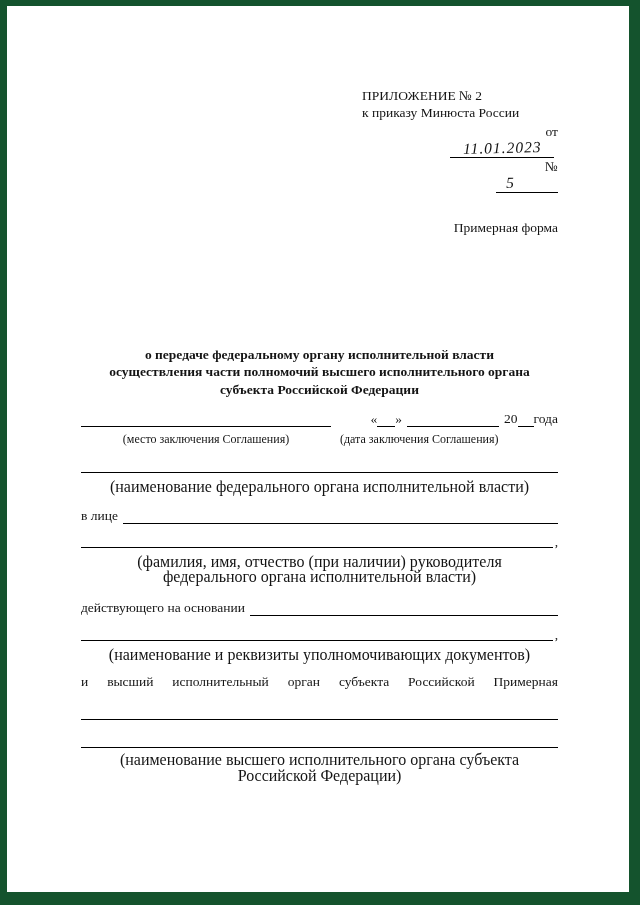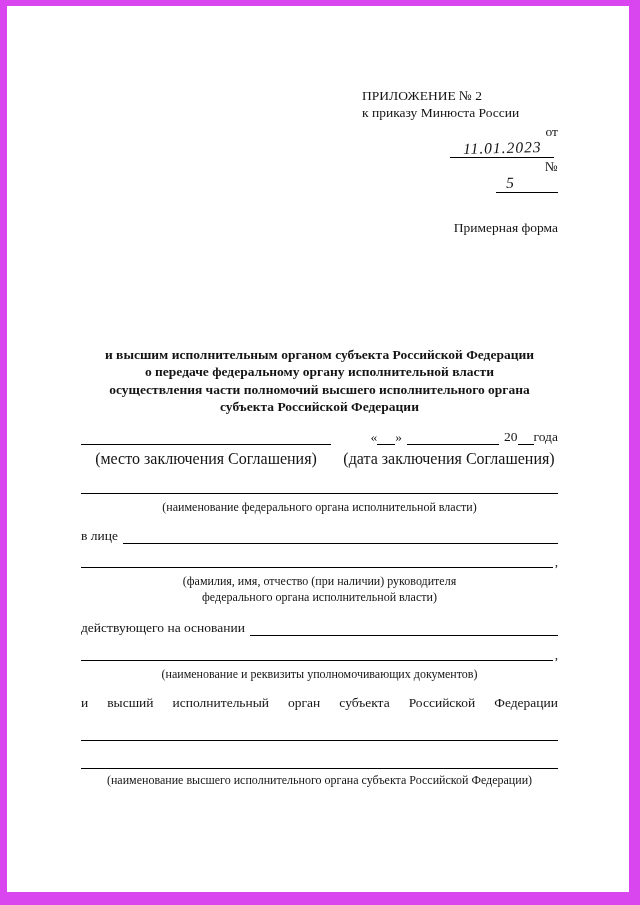--- a/index.html
+++ b/index.html
@@ -1,19 +1,19 @@
 <!DOCTYPE html>
 <html><head>
 <meta charset="utf-8">
 <style>
   * { margin:0; padding:0; box-sizing:border-box; }
   html,body { width:640px; height:905px; }
   body { font-family:"Liberation Serif","DejaVu Serif",serif; background:#222; }
 
-  .scan-frame { position:relative; width:640px; height:905px; background:#d946ef; }
+  .scan-frame { position:relative; width:640px; height:905px; background:#14532d; }
   .page {
     position:absolute; left:7px; top:6px; right:11px; bottom:13px;
     background:#fff; color:#141414; font-size:13.5px; overflow:hidden;
   }
   .content { padding:0 71px 0 74px; }
 
   
   .header-block { margin-left:auto; width:218px; margin-top:81px; line-height:17px; }
   .header-block .indent { padding-left:22px; white-space:nowrap; }
   .date-row { display:flex; align-items:flex-end; margin-top:2px; white-space:nowrap;flex-direction:column; }
@@ -32,34 +32,34 @@
   .title-block { text-align:center; font-weight:bold; margin-top:110px; line-height:17.4px; }
 
   
   .place-date-row { display:flex; justify-content:space-between; align-items:flex-end; margin-top:13px; }
   .place-blank { width:250px; border-bottom:1px solid #000; height:16px; }
   .date-part { display:flex; align-items:flex-end; white-space:nowrap; }
   .blank-s { width:18px; height:14px; }
   .blank-m { width:92px; height:14px; margin:0 5px; }
   .blank-xs { width:16px; height:14px; }
 
-  .captions-row { display:flex; justify-content:space-between; font-size:16px; margin-top:5px; }
+  .captions-row { display:flex; justify-content:space-between; font-size:12px; margin-top:5px; }
   .cap-left { width:250px; text-align:center; }
-  .cap-right { width:218px; text-align:center; }
+  .cap-right { width:218px; }
 
   
   .field-row { display:flex; align-items:flex-end; }
   .field-row .row-label { white-space:nowrap; padding-right:5px; }
   .field-row .row-line { flex:1; border-bottom:1px solid #000; height:17px; }
 
   .full-line-row { display:flex; align-items:flex-end; }
   .full-line { flex:1; border-bottom:1px solid #000; height:18px; }
   .trail-comma { padding-left:2px; line-height:12px; }
 
-  .caption { font-size:12px; text-align:center; line-height:15.5px; }
+  .caption { font-size:16px; text-align:center; line-height:15.5px; }
 
   .justified { text-align:justify; text-align-last:justify; }
 
   .mt32 { margin-top:32px; }
   .mt14 { margin-top:14px; }
   .mt12 { margin-top:12px; }
   .mt10 { margin-top:10px; }
   .mt8  { margin-top:8px; }
   .mt7  { margin-top:7px; }
   .mt6  { margin-top:6px; }
@@ -79,21 +79,20 @@
           <span>от</span>
           <span class="hand-wrap date-wrap"><span class="hand">11.01.2023</span></span>
           <span>№</span>
           <span class="hand-wrap num-wrap"><span class="hand">5</span></span>
         </div>
       </div>
 
       <div class="form-type">Примерная форма</div>
 
       <div class="title-block">
-        <div>и высшим исполнительным органом субъекта Российской Федерации</div>
         <div>о передаче  федеральному органу исполнительной власти</div>
         <div>осуществления части полномочий высшего исполнительного органа</div>
         <div>субъекта Российской Федерации</div>
       </div>
 
       <div class="place-date-row">
         <div class="place-blank"></div>
         <div class="date-part">
           <span>«</span>
           <span class="blank blank-s"></span>
@@ -130,21 +129,21 @@
       <div class="field-row mt14">
         <span class="row-label">действующего на основании</span>
         <span class="row-line"></span>
       </div>
       <div class="full-line-row mt7">
         <span class="full-line"></span>
         <span class="trail-comma">,</span>
       </div>
       <div class="caption mt6">(наименование и реквизиты уполномочивающих документов)</div>
 
-      <div class="justified mt12">и высший исполнительный орган субъекта Российской Федерации</div>
+      <div class="justified mt12">и высший исполнительный орган субъекта Российской Примерная</div>
       <div class="full-line-row mt12">
         <span class="full-line"></span>
       </div>
       <div class="full-line-row mt10">
         <span class="full-line"></span>
       </div>
       <div class="caption mt4">(наименование высшего исполнительного органа субъекта Российской Федерации)</div>
 
     </div>
   </div>

